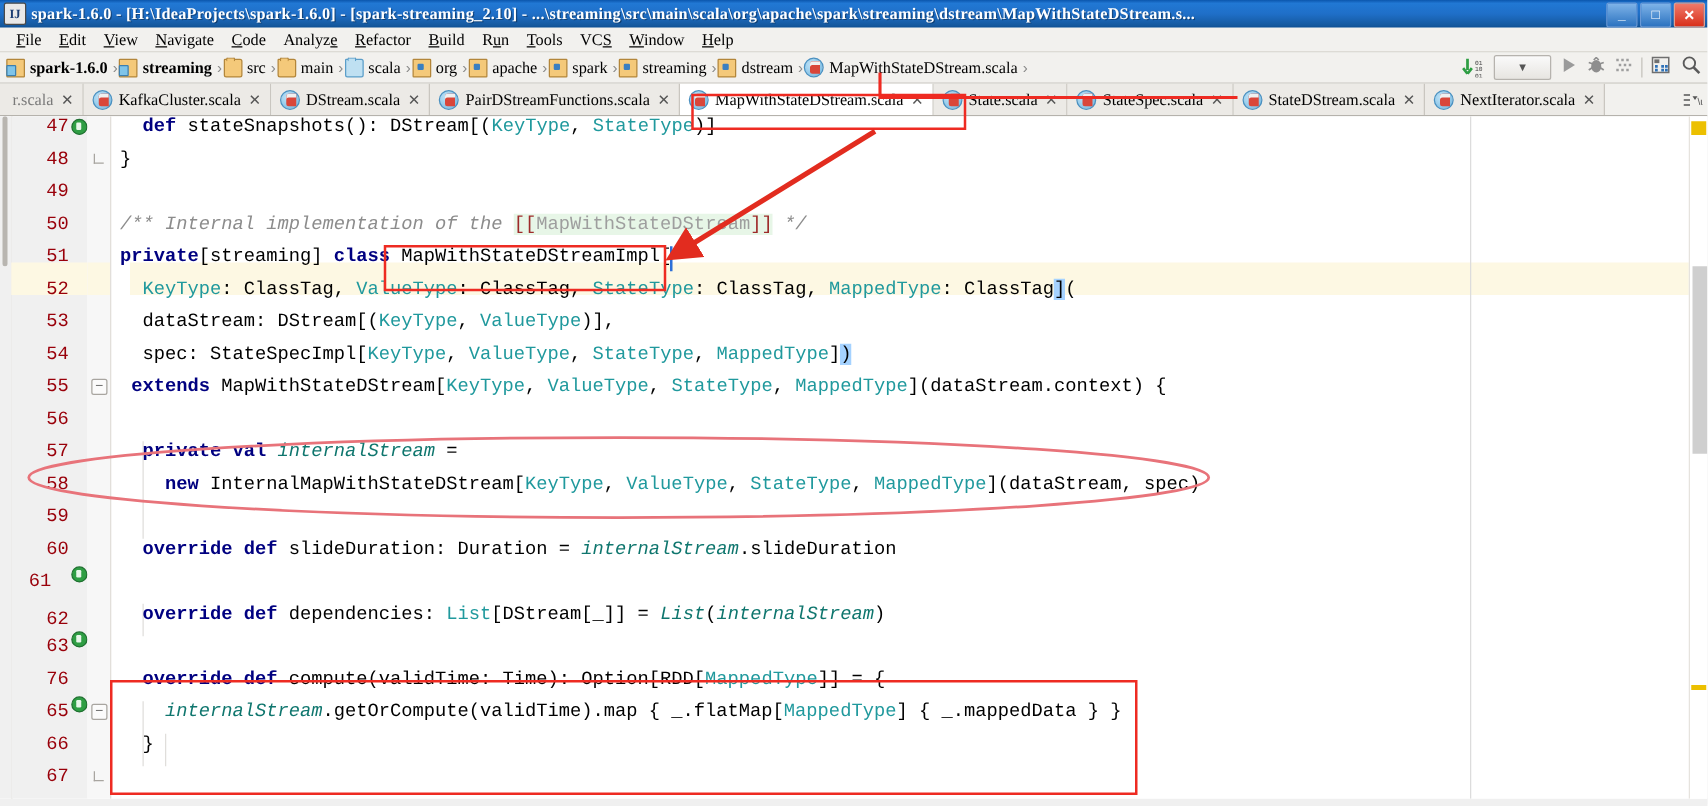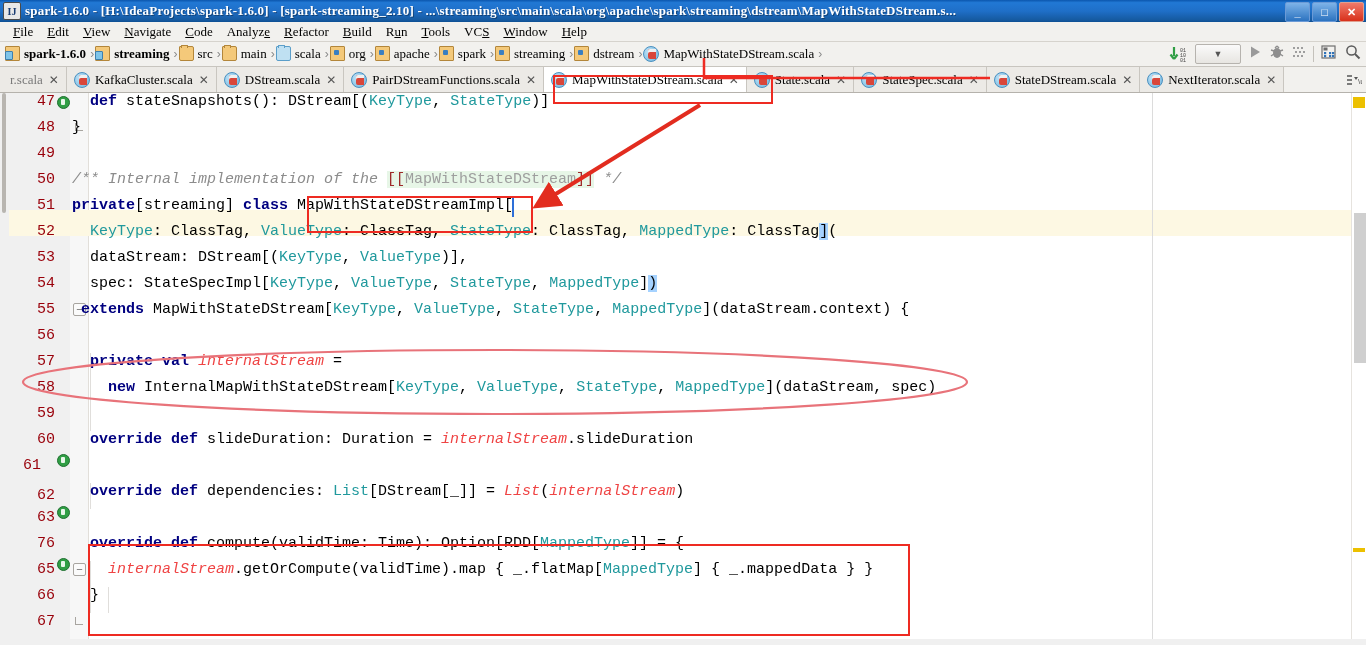--- a/index.html
+++ b/index.html
@@ -44,21 +44,21 @@
   .menu-item{
     font-family:"Liberation Serif", serif;font-size:13px;color:#000;
     padding:0 7px;white-space:nowrap;
   }
   .menu-item u{text-decoration:underline;}
   
   .navbar{
     height:24px;background:#f2f1ee;border-bottom:1px solid #c8c5bf;
     display:flex;align-items:center;padding-left:5px;position:relative;
   }
-  .crumb{display:flex;align-items:flex-start;white-space:nowrap;}
+  .crumb{display:flex;align-items:flex-end;white-space:nowrap;}
   .crumb-label{
     font-family:"Liberation Serif", serif;font-size:13px;color:#000;padding:0 3px 0 3px;
   }
   .crumb-label.bold{font-weight:bold;}
   .crumb-sep{color:#8a8a8a;font-size:12px;padding:0 1px;}
   .ic{width:13px;height:13px;flex:0 0 auto;display:inline-block;position:relative;margin-right:1px;}
   .ic-folder{
     background:#f4c97a;border:1px solid #b3863a;border-radius:1px 2px 2px 2px;
   }
   .ic-folder.blue{background:#bfe0f2;border-color:#5b9ec9;}
@@ -98,21 +98,21 @@
   .tab .closex{color:#555;font-size:12px;font-family:"Liberation Sans",sans-serif;margin-left:2px;}
   .tabbar-right{
     margin-left:auto;display:flex;align-items:center;padding:0 4px;gap:3px;
   }
   
   .editor{position:relative;height:546px;background:#ffffff;overflow:hidden;}
   .ed-leftbar{position:absolute;left:0;top:0;width:9px;height:100%;background:#f0f0f0;border-right:1px solid #dad7d2;}
   .ed-leftbar .thumb{position:absolute;left:2px;top:0px;width:4px;height:120px;background:#b8b5b0;border-radius:2px;}
   .gutter{position:absolute;left:9px;top:0;width:61px;height:100%;background:#f0f0f0;}
   .foldbar{position:absolute;left:70px;top:0;width:18px;height:100%;background:#f7f7f7;border-right:1px solid #e2dfda;}
-  .code-area{position:absolute;left:80px;top:0;right:0;height:100%;text-decoration:underline;}
+  .code-area{position:absolute;left:104px;top:0;right:0;height:100%;text-decoration:underline;}
   .rowhl{position:absolute;left:0;right:0;height:26px;background:#fdf8e3;}
   .marginguide{position:absolute;left:1072px;top:0;width:1px;height:100%;background:#dcdcdc;}
   .line{
     position:absolute;left:0;height:26px;line-height:26px;
     font-family:"Liberation Mono", monospace;font-size:15px;white-space:pre;color:#000;
   }
   .lnum{
     position:absolute;width:46px;text-align:right;height:26px;line-height:26px;
     font-family:"Liberation Mono", monospace;font-size:15px;color:#99000a;
   }
@@ -128,21 +128,21 @@
     position:absolute;width:11px;height:11px;border:1px solid #a8a5a0;background:#fbfbfb;border-radius:2px;
     display:flex;align-items:center;justify-content:center;color:#6b6b6b;font-size:11px;line-height:9px;
     font-family:"Liberation Sans",sans-serif;
   }
   .fold.corner{border:none;background:none;}
   .fold.corner::before{content:"";position:absolute;left:2px;top:2px;width:7px;height:7px;border:1px solid #a8a5a0;border-top:none;border-right:none;}
   
   .kw{color:#000080;font-weight:bold;}
   .type{color:#20999d;}
   .cls{color:#000000;}
-  .fld{color:#ef4444;font-style:italic;}
+  .fld{color:#0f766e;font-style:italic;}
   .cmt{color:#8c8c8c;font-style:italic;}
   .cmt-b{color:#9e2a2a;background:#e7f6e7;}
   .cmt-in{color:#9e9e9e;background:#e7f6e7;}
   .brmatch{background:#a5d2ff;}
   .plain{color:#000;}
   .indentguide{position:absolute;width:1px;background:#e0dedb;}
   
   .markerbar{position:absolute;right:0;top:0;width:14px;height:100%;background:#ffffff;border-left:1px solid #e6e3de;}
   .markerbar .warnsq{position:absolute;right:1px;top:4px;width:12px;height:11px;background:#ecc000;}
   .markerbar .stripe{position:absolute;right:1px;width:12px;height:4px;background:#ecc000;}

